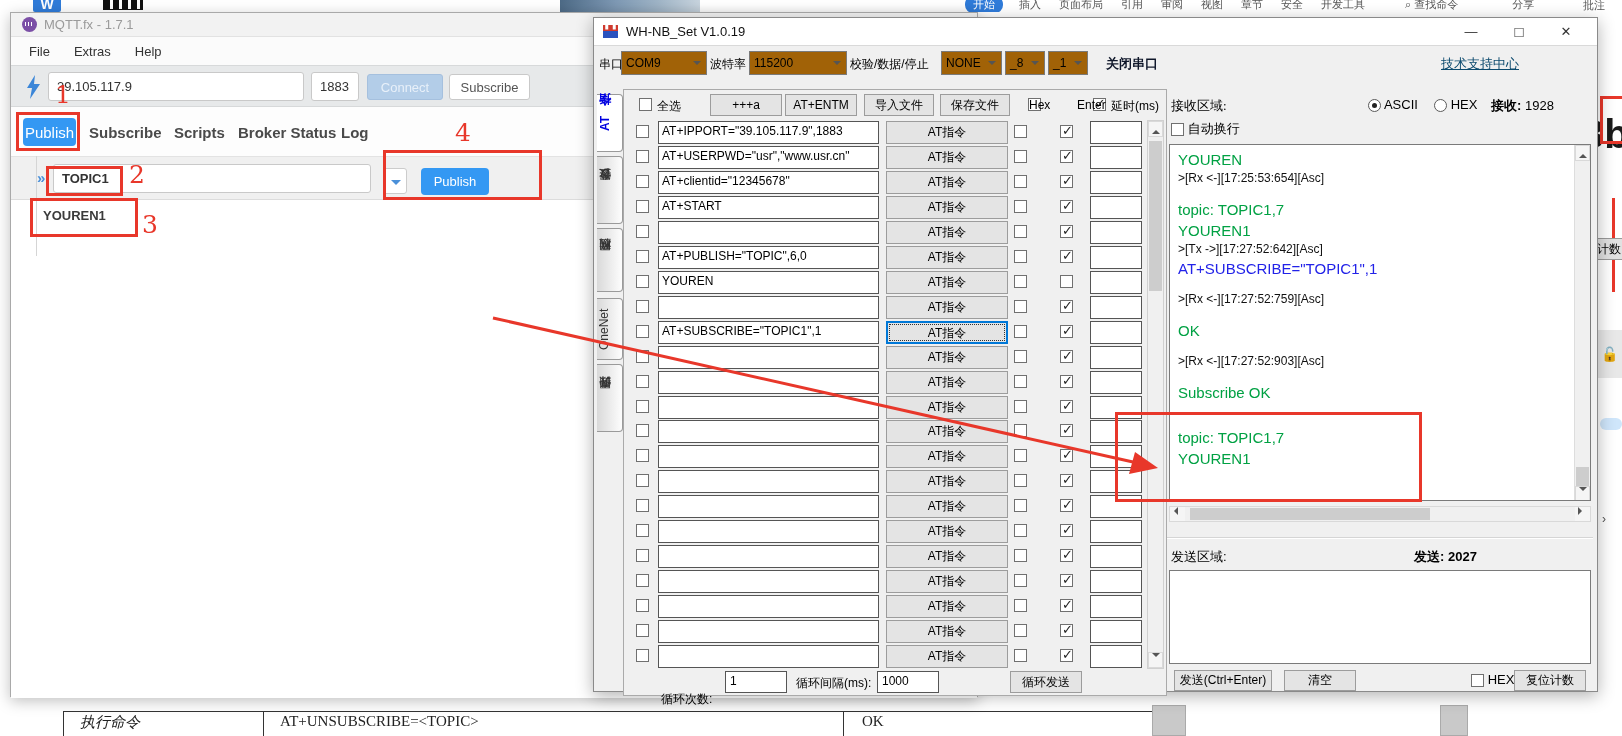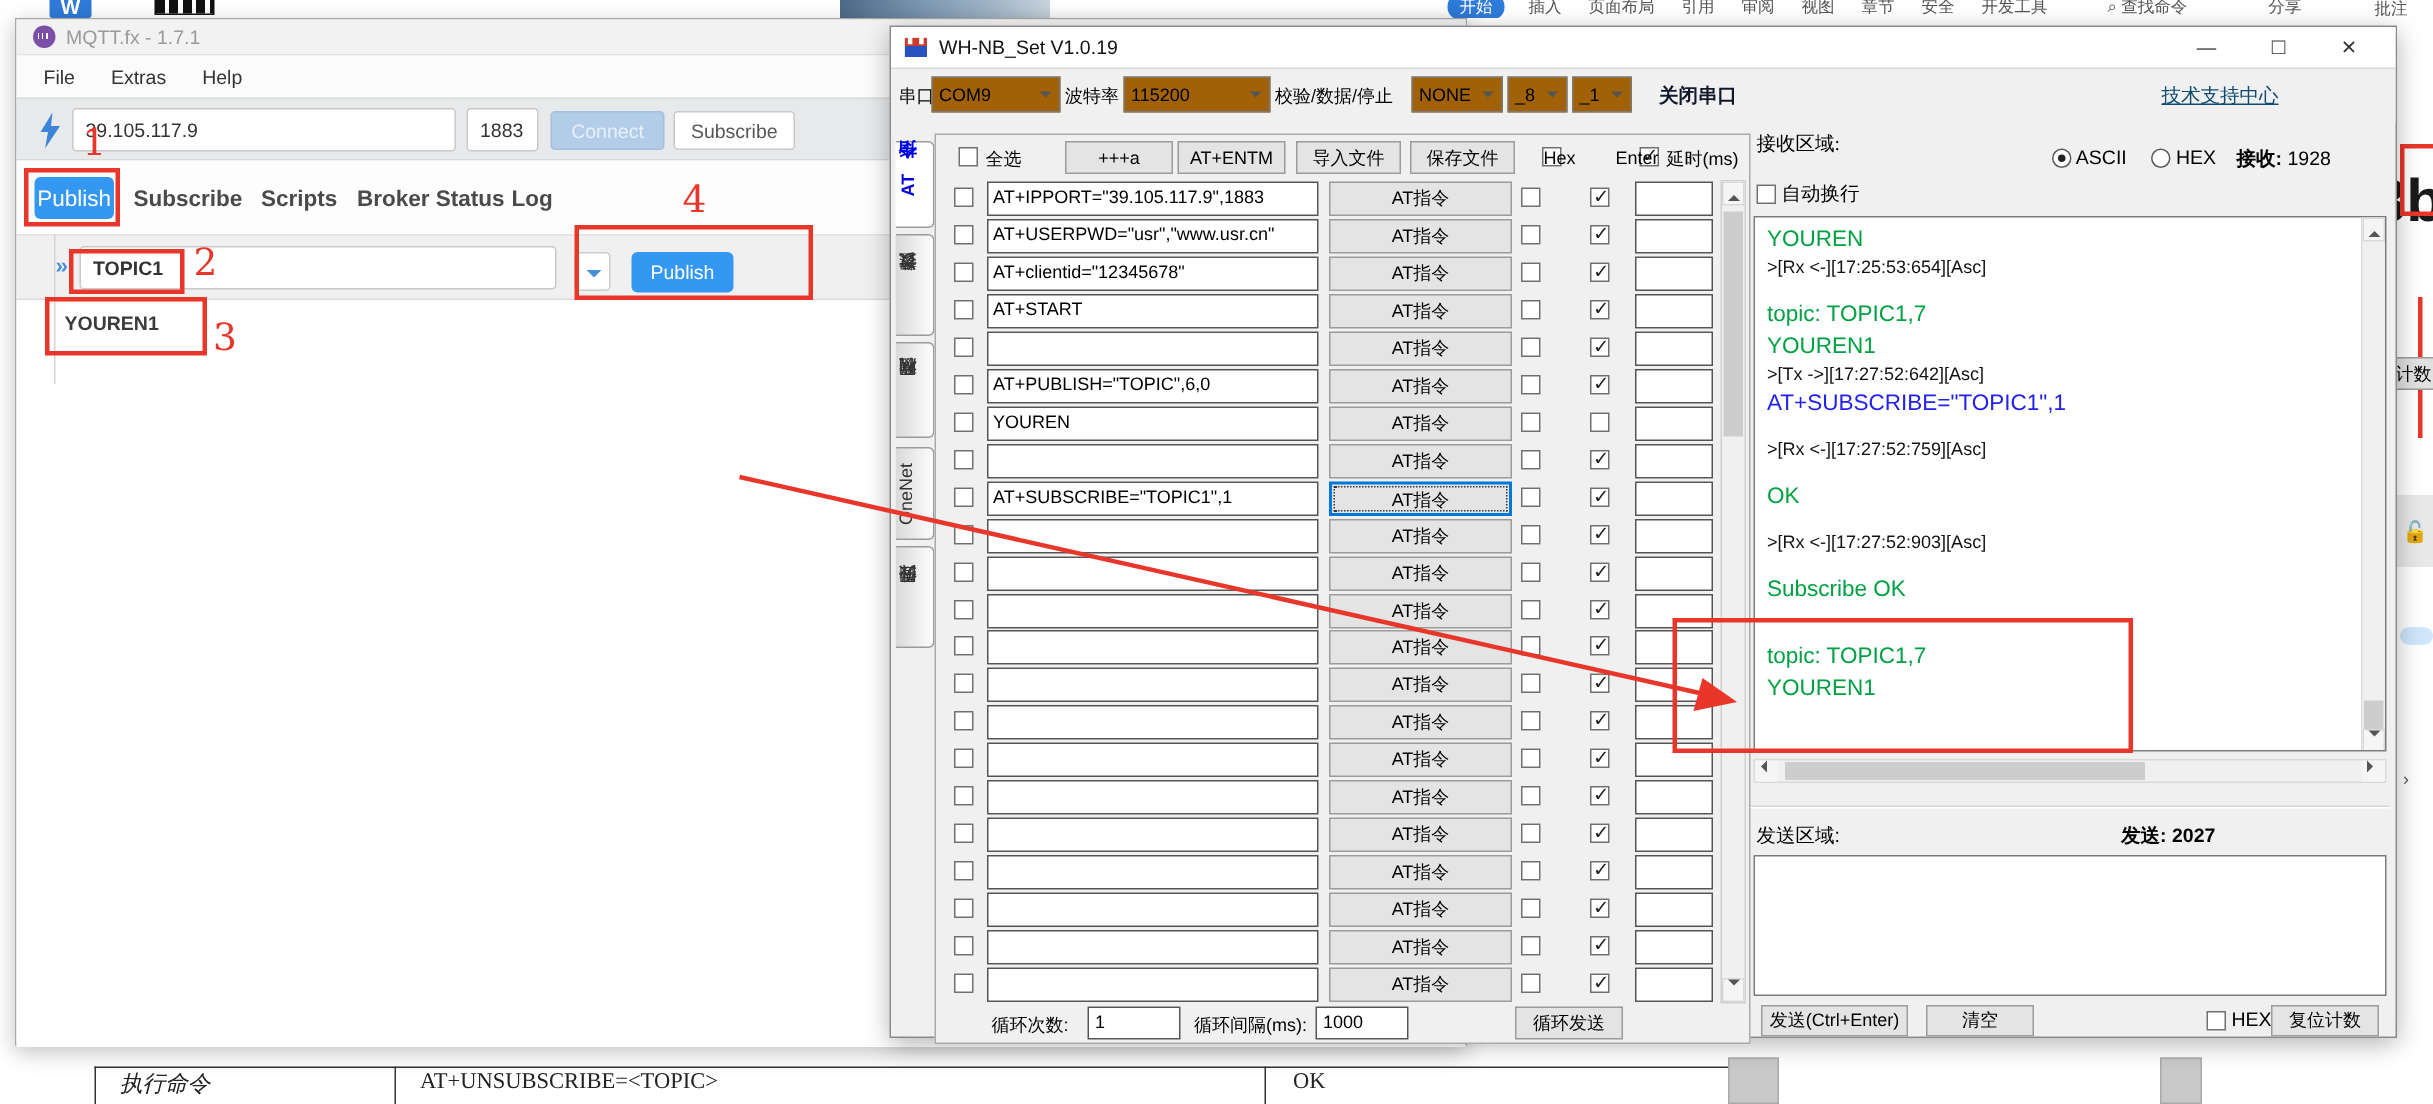--- a/index.html
+++ b/index.html
@@ -155,28 +155,28 @@
   
   #cmd-sb{position:absolute;left:523px;top:30px;width:17px;height:549px;background:#f0f0f0;
         border:1px solid #d0d0d0;}
   .sb-btn{position:absolute;left:0;width:15px;height:16px;background:#f5f5f5;border:1px solid #d9d9d9;}
   .sb-up::after,.sb-dn::after,.sb-lf::after,.sb-rt::after{content:"";position:absolute;border:4px solid transparent;}
   .sb-up::after{left:3px;top:4px;border-bottom-color:#555;}
   .sb-dn::after{left:3px;top:0px;border-top-color:#555;}
   #cmd-sb .thumb{position:absolute;left:1px;top:20px;width:13px;height:150px;background:#cdcdcd;}
   
   #loop-row{position:absolute;left:0;top:581px;width:100%;height:24px;font-size:12px;}
-  #loop-cnt-lb{position:absolute;left:37px;top:4px;} 
+  #loop-cnt-lb{position:absolute;left:37px;top:20px;} 
   #loop-cnt{position:absolute;left:101px;top:0;width:62px;height:22px;background:#fff;border:1px solid #555;padding:2px 4px;}
   #loop-int-lb{position:absolute;left:172px;top:4px;}
   #loop-int{position:absolute;left:253px;top:0;width:62px;height:22px;background:#fff;border:1px solid #555;padding:2px 4px;}
   #loop-send{left:386px;top:0;width:72px;height:22px;}
 
   
-  #rx-label{position:absolute;left:577px;top:69px;font-size:13px;font-family:Liberation Serif, serif;}
+  #rx-label{position:absolute;left:577px;top:79px;font-size:13px;font-family:Liberation Serif, serif;}
   .radio{display:inline-block;width:13px;height:13px;border:1px solid #5a5a5a;border-radius:50%;
         background:#fff;position:relative;vertical-align:middle;}
   .radio.sel::after{content:"";position:absolute;left:3px;top:3px;width:5px;height:5px;border-radius:50%;background:#222;}
   #rx-ascii{position:absolute;left:774px;top:79px;font-size:13px;}
   #rx-hex{position:absolute;left:840px;top:79px;font-size:13px;}
   #rx-count{position:absolute;left:897px;top:79px;font-size:13px;font-weight:bold;}
   #rx-count b{font-weight:normal;}
   #rx-wrap{position:absolute;left:577px;top:102px;font-size:13px;}
   #rx-box{position:absolute;left:575px;top:126px;width:422px;height:357px;background:#fff;
         border:1px solid #7a7a7a;overflow:hidden;padding:4px 0 0 8px;}

